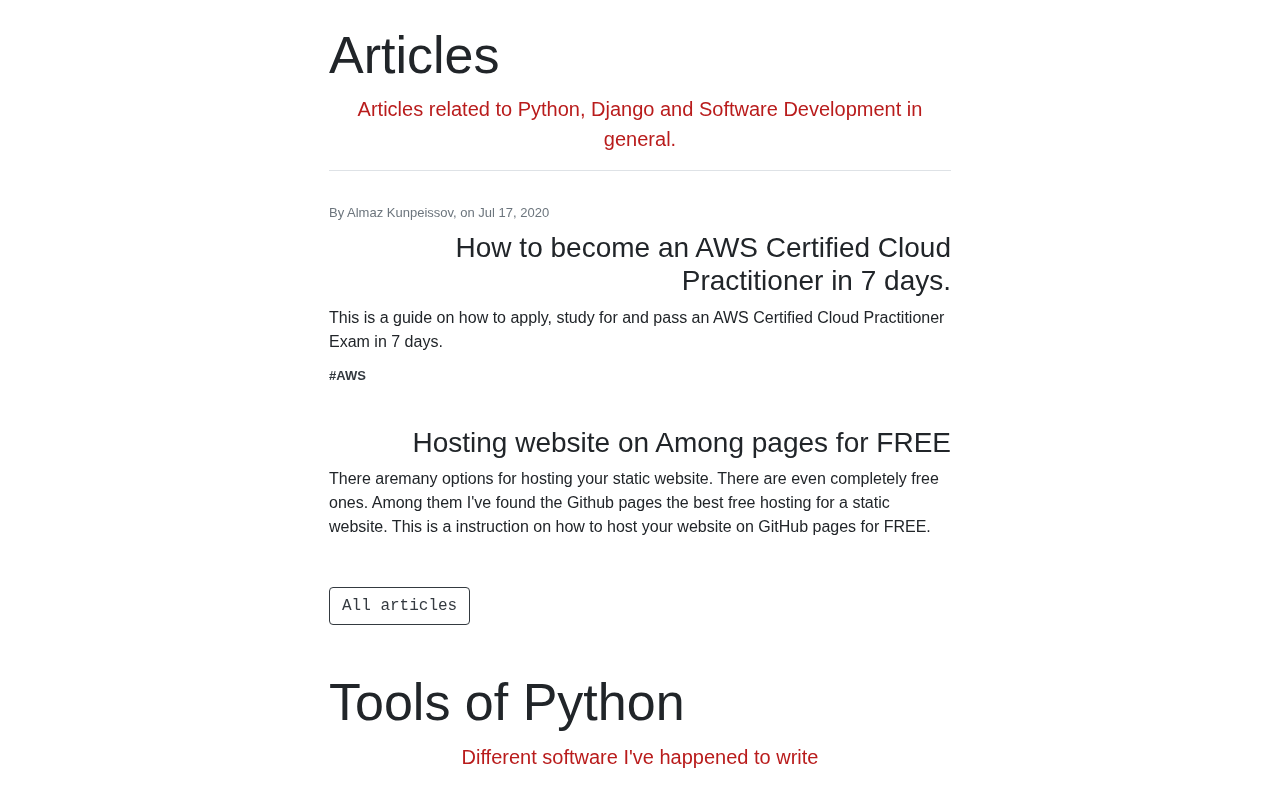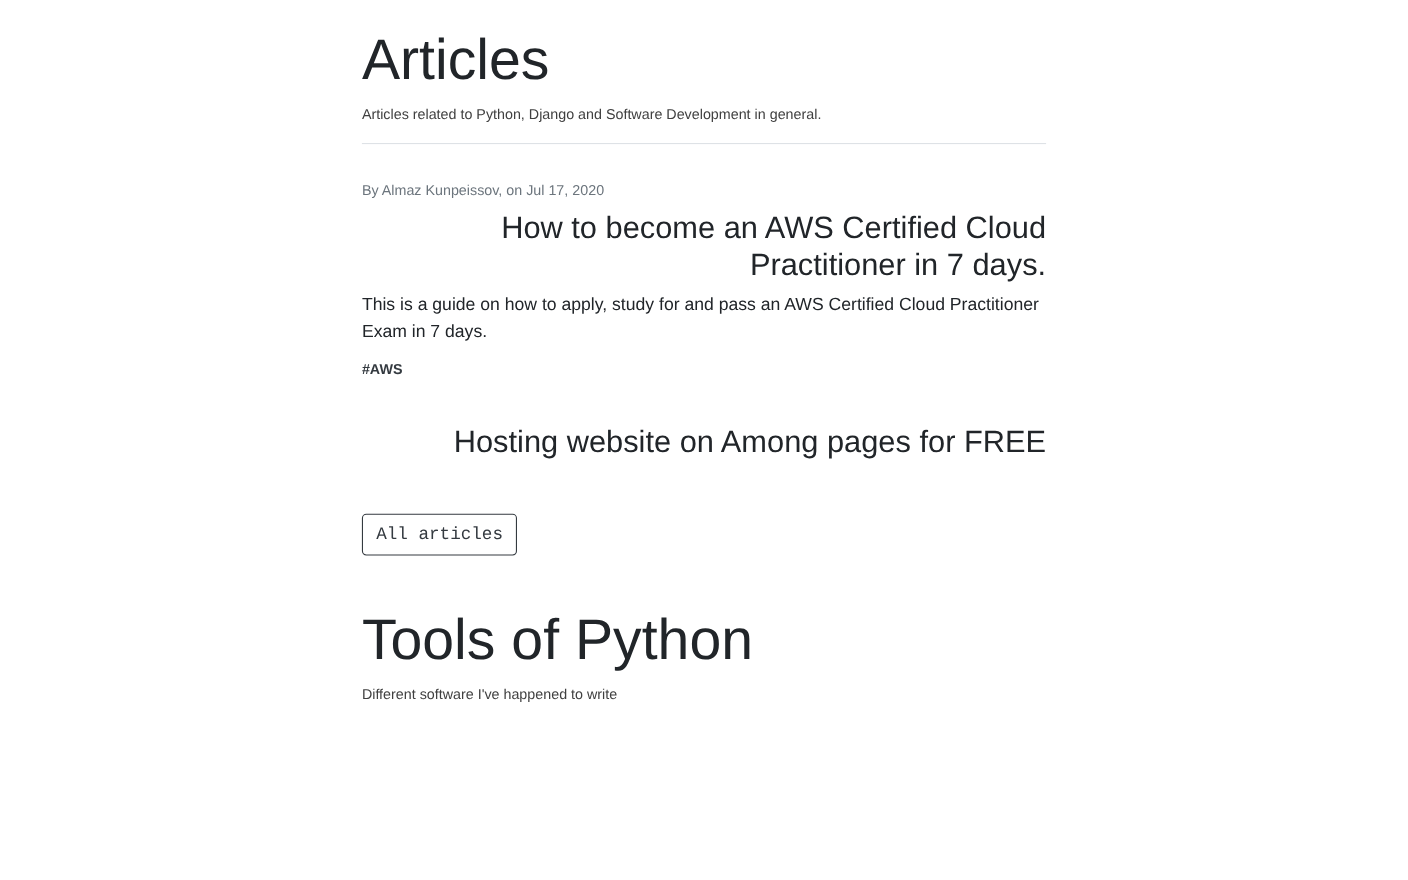--- a/index.html
+++ b/index.html
@@ -20,25 +20,26 @@
     padding-top: 24px;
   }
   .section-title {
     font-size: 52px;
     font-weight: 400;
     line-height: 1.2;
     margin: 0 0 8px 0;
     color: #212529;
   }
   .lead {
-    font-size: 13px;
+    font-size: 20px;
     font-weight: 400;
     line-height: 1.5;
     margin: 0;
-    color: #404040;
+    color: #b91c1c;
+    text-align: center;
   }
   hr.divider {
     border: none;
     border-top: 1px solid #dee2e6;
     margin: 16px 0 0 0;
     height: 0;
   }
   article.post { margin-top: 32px; }
   article.post + article.post { margin-top: 40px; }
   .post-byline {
@@ -97,20 +98,21 @@
 
     <article class="post">
       <p class="post-byline">By Almaz Kunpeissov, on Jul 17, 2020</p>
       <h2 class="post-title">How to become an AWS Certified Cloud Practitioner in 7 days.</h2>
       <p class="post-excerpt">This is a guide on how to apply, study for and pass an AWS Certified Cloud Practitioner Exam in 7 days.</p>
       <p class="post-tags"><span class="post-tag">#AWS</span></p>
     </article>
 
     <article class="post">
       <h2 class="post-title">Hosting website on Among pages for FREE</h2>
+      <p class="post-excerpt">There aremany options for hosting your static website. There are even completely free ones. Among them I've found the Github pages the best free hosting for a static website. This is a instruction on how to host your website on GitHub pages for FREE.</p>
     </article>
 
     <div class="btn-row">
       <button class="btn-outline">All articles</button>
     </div>
   </section>
 
   <section class="tools-section">
     <h1 class="section-title">Tools of Python</h1>
     <p class="lead">Different software I've happened to write</p>

